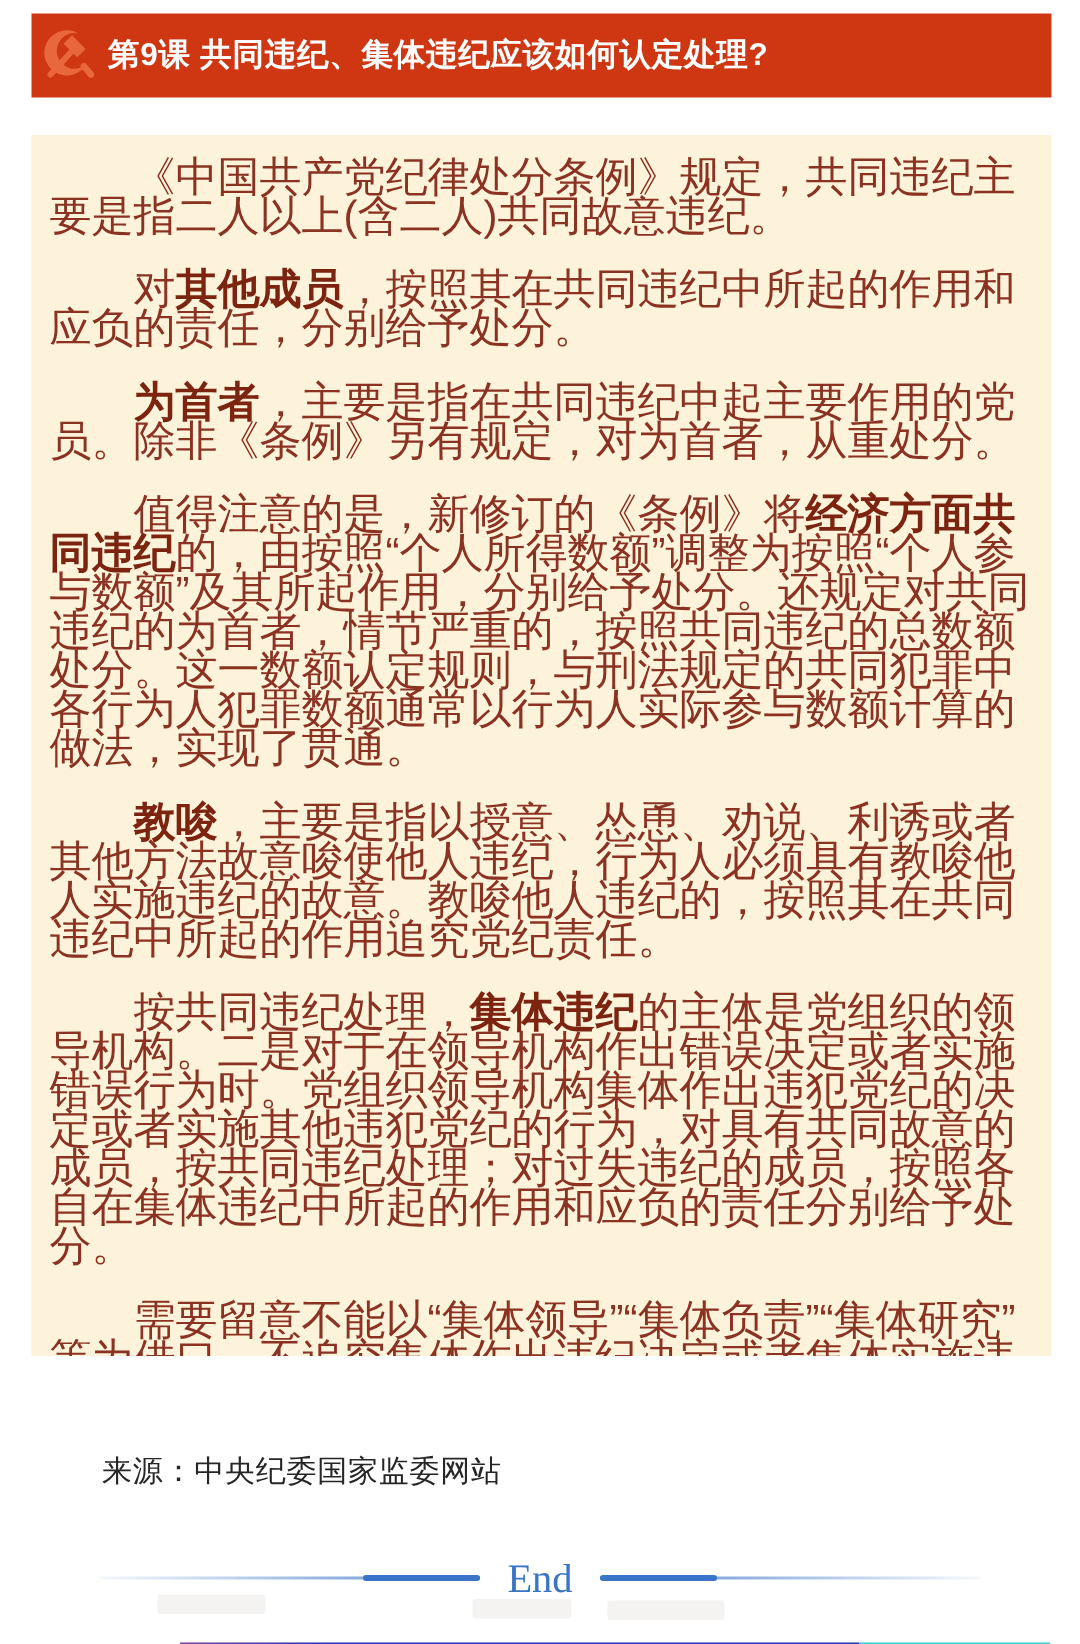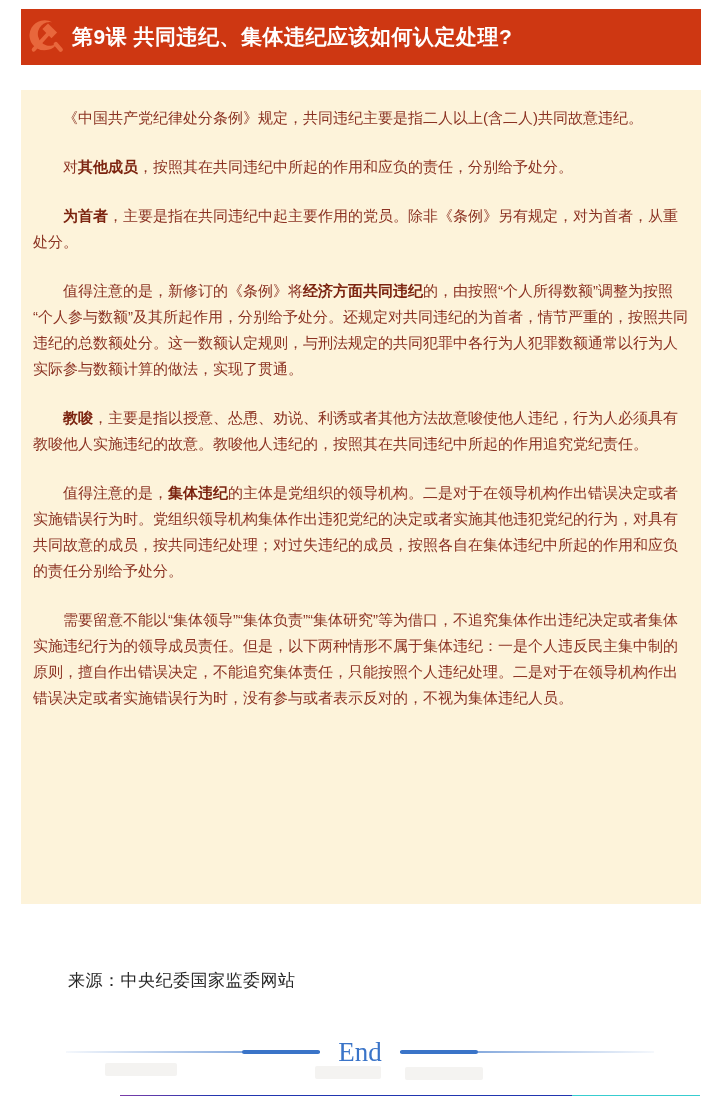--- a/index.html
+++ b/index.html
@@ -21,29 +21,29 @@
     margin:0;font-size:21px;font-weight:bold;color:var(--header-text,#fff);
     letter-spacing:.5px;line-height:44px;white-space:nowrap;
   }
 
   
   .article{
     margin:25px 19px 0 21px;height:814px;box-sizing:border-box;
     background:var(--article-bg,#fdf3da);
     padding:15px 13px 10px 12px;overflow:hidden;
     color:var(--body-text,#8b3222);
-    font-size:15px;line-height:26px;
+    font-size:28px;line-height:26px;
   }
   .article p{margin:0 0 23px 0;text-indent:2em;}
   .article p:last-child{margin-bottom:0;}
   .article b{color:var(--bold-text,#7c2410);font-weight:bold;}
 
   
   .source{
-    margin:66px 0 0 68px;font-size:17px;line-height:22px;
+    margin:66px 0 0 68px;font-size:20px;line-height:22px;
     color:var(--source-text,#262626);letter-spacing:.5px;
   }
 
   
   .end-divider{
     margin-top:42px;height:36px;
     display:flex;align-items:center;justify-content:center;gap:18px;
   }
   .end-text{
     font-family:"Liberation Serif","DejaVu Serif",serif;
@@ -102,21 +102,21 @@
     <p><span>《中国共产党纪律处分条例》规定，共同违纪主要是指二人以上(含二人)共同故意违纪。</span></p>
 
     <p><span>对</span><b>其他成员</b><span>，按照其在共同违纪中所起的作用和应负的责任，分别给予处分。</span></p>
 
     <p><b>为首者</b><span>，主要是指在共同违纪中起主要作用的党员。除非《条例》另有规定，对为首者，从重处分。</span></p>
 
     <p><span>值得注意的是，新修订的《条例》将</span><b>经济方面共同违纪</b><span>的，由按照“个人所得数额”调整为按照“个人参与数额”及其所起作用，分别给予处分。还规定对共同违纪的为首者，情节严重的，按照共同违纪的总数额处分。这一数额认定规则，与刑法规定的共同犯罪中各行为人犯罪数额通常以行为人实际参与数额计算的做法，实现了贯通。</span></p>
 
     <p><b>教唆</b><span>，主要是指以授意、怂恿、劝说、利诱或者其他方法故意唆使他人违纪，行为人必须具有教唆他人实施违纪的故意。教唆他人违纪的，按照其在共同违纪中所起的作用追究党纪责任。</span></p>
 
-    <p><span>值得注意的是，</span><b>集体违纪</b><span>的主体是党组织的领导机构。二是对于在领导机构作出错误决定或者实施错误行为时。党组织领导机构集体作出违犯党纪的决定或者实施其他违犯党纪的行为，对具有共同故意的成员，按共同违纪处理；对过失违纪的成员，按照各自在集体违纪中所起的作用和应负的责任分别给予处分。</span></p>
+    <p><span>按共同违纪处理，</span><b>集体违纪</b><span>的主体是党组织的领导机构。二是对于在领导机构作出错误决定或者实施错误行为时。党组织领导机构集体作出违犯党纪的决定或者实施其他违犯党纪的行为，对具有共同故意的成员，按共同违纪处理；对过失违纪的成员，按照各自在集体违纪中所起的作用和应负的责任分别给予处分。</span></p>
 
     <p><span>需要留意不能以“集体领导”“集体负责”“集体研究”等为借口，不追究集体作出违纪决定或者集体实施违纪行为的领导成员责任。但是，以下两种情形不属于集体违纪：一是个人违反民主集中制的原则，擅自作出错误决定，不能追究集体责任，只能按照个人违纪处理。二是对于在领导机构作出错误决定或者实施错误行为时，没有参与或者表示反对的，不视为集体违纪人员。</span></p>
   </main>
 
   <div class="source">来源：中央纪委国家监委网站</div>
 
   <div class="end-divider">
     <span class="line left"></span>
     <span class="end-text">End</span>
     <span class="line right"></span>

